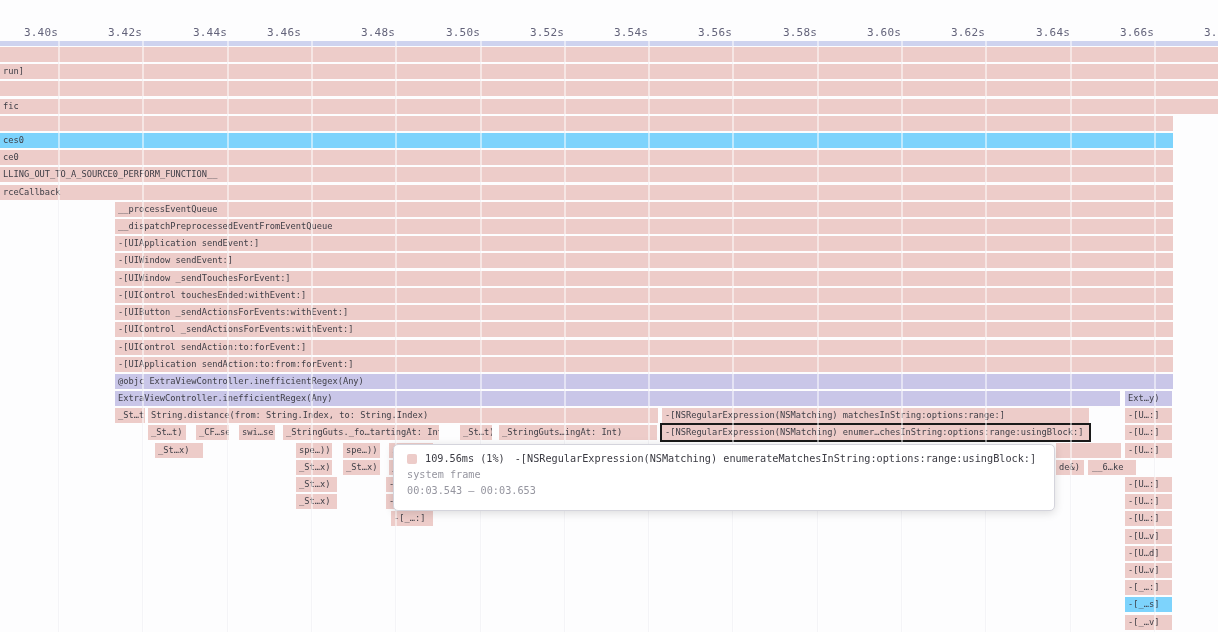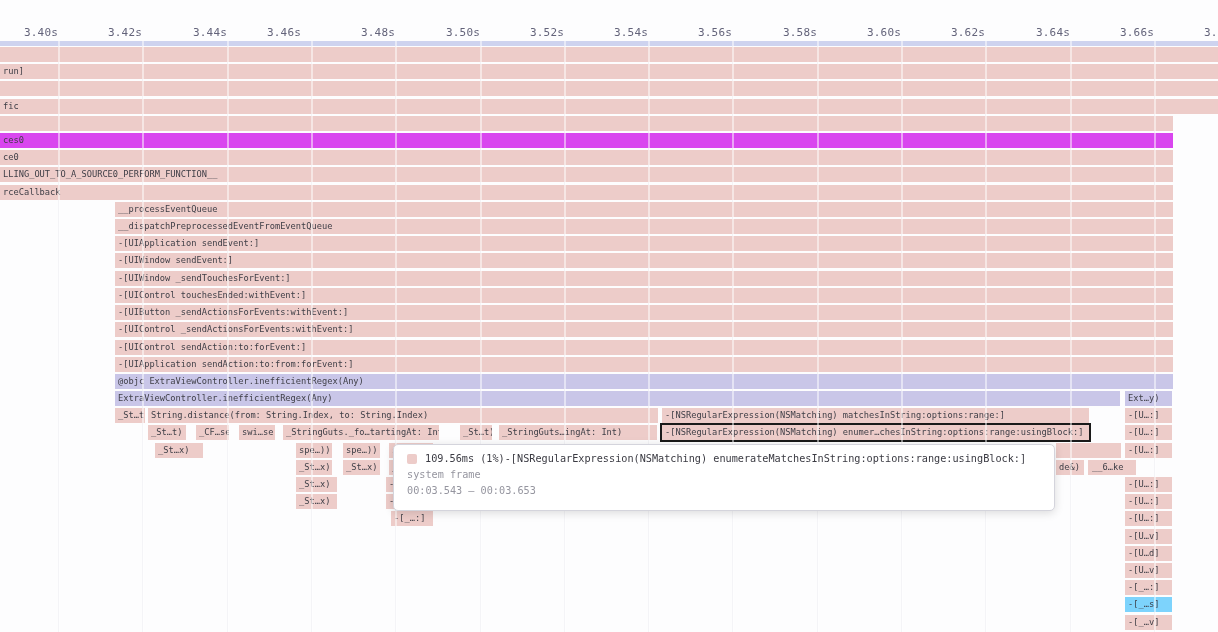--- a/index.html
+++ b/index.html
@@ -21,21 +21,21 @@
   }
   .bar.hl{outline:2px solid #1a1a1a;outline-offset:0px;z-index:2;}
   #tooltip{
     position:absolute;box-sizing:border-box;
     background:#ffffff;border:1px solid #d4d4dc;border-radius:5px;
     box-shadow:0 2px 10px rgba(0,0,0,0.14);
     padding:8px 13px;z-index:10;font-size:10.2px;
   }
   .tt-line1{display:flex;align-items:center;white-space:nowrap;overflow:hidden;}
   .swatch{flex:0 0 auto;width:10px;height:10px;border-radius:2px;margin-right:8px;}
-  .tt-title{margin-left:0;}
+  .tt-title{margin-left:10px;}
   .tt-sub{margin-top:5px;white-space:nowrap;}
 </style>
 </head>
 <body>
 
 <div id="stage">
   <div class="axis">
       <div class="axis-tick" style="left: 41px; color: rgb(99, 99, 122);">3.40s</div>
       <div class="axis-tick" style="left: 125px; color: rgb(99, 99, 122);">3.42s</div>
       <div class="axis-tick" style="left: 210px; color: rgb(99, 99, 122);">3.44s</div>
@@ -75,21 +75,21 @@
     <div class="gl-u" style="left: 901px; background: rgb(232, 232, 238);"></div>
     <div class="gl-u" style="left: 985px; background: rgb(232, 232, 238);"></div>
     <div class="gl-u" style="left: 1070px; background: rgb(232, 232, 238);"></div>
     <div class="gl-u" style="left: 1154px; background: rgb(232, 232, 238);"></div>
     <div class="bar" style="left: 0px; top: 41px; width: 1218px; height: 5px; background: rgb(206, 211, 239); color: rgb(62, 62, 70);"></div>
     <div class="bar" style="left: 0px; top: 47px; width: 1218px; height: 15px; background: rgb(237, 204, 201); color: rgb(62, 62, 70);"></div>
     <div class="bar" style="left: 0px; top: 64px; width: 1218px; height: 15px; background: rgb(237, 204, 201); color: rgb(62, 62, 70);">run]</div>
     <div class="bar" style="left: 0px; top: 81px; width: 1218px; height: 15px; background: rgb(237, 204, 201); color: rgb(62, 62, 70);"></div>
     <div class="bar" style="left: 0px; top: 99px; width: 1218px; height: 15px; background: rgb(237, 204, 201); color: rgb(62, 62, 70);">fic</div>
     <div class="bar" style="left: 0px; top: 116px; width: 1173px; height: 15px; background: rgb(237, 204, 201); color: rgb(62, 62, 70);"></div>
-    <div class="bar" style="left: 0px; top: 133px; width: 1173px; height: 15px; background: #d946ef; color: rgb(62, 62, 70);">ces0</div>
+    <div class="bar" style="left: 0px; top: 133px; width: 1173px; height: 15px; background: #7dd3fc; color: rgb(62, 62, 70);">ces0</div>
     <div class="bar" style="left: 0px; top: 150px; width: 1173px; height: 15px; background: rgb(237, 204, 201); color: rgb(62, 62, 70);">ce0</div>
     <div class="bar" style="left: 0px; top: 167px; width: 1173px; height: 15px; background: rgb(237, 204, 201); color: rgb(62, 62, 70);">LLING_OUT_TO_A_SOURCE0_PERFORM_FUNCTION__</div>
     <div class="bar" style="left: 0px; top: 185px; width: 1173px; height: 15px; background: rgb(237, 204, 201); color: rgb(62, 62, 70);">rceCallback</div>
     <div class="bar" style="left: 115px; top: 202px; width: 1058px; height: 15px; background: rgb(237, 204, 201); color: rgb(62, 62, 70);">__processEventQueue</div>
     <div class="bar" style="left: 115px; top: 219px; width: 1058px; height: 15px; background: rgb(237, 204, 201); color: rgb(62, 62, 70);">__dispatchPreprocessedEventFromEventQueue</div>
     <div class="bar" style="left: 115px; top: 236px; width: 1058px; height: 15px; background: rgb(237, 204, 201); color: rgb(62, 62, 70);">-[UIApplication sendEvent:]</div>
     <div class="bar" style="left: 115px; top: 253px; width: 1058px; height: 15px; background: rgb(237, 204, 201); color: rgb(62, 62, 70);">-[UIWindow sendEvent:]</div>
     <div class="bar" style="left: 115px; top: 271px; width: 1058px; height: 15px; background: rgb(237, 204, 201); color: rgb(62, 62, 70);">-[UIWindow _sendTouchesForEvent:]</div>
     <div class="bar" style="left: 115px; top: 288px; width: 1058px; height: 15px; background: rgb(237, 204, 201); color: rgb(62, 62, 70);">-[UIControl touchesEnded:withEvent:]</div>
     <div class="bar" style="left: 115px; top: 305px; width: 1058px; height: 15px; background: rgb(237, 204, 201); color: rgb(62, 62, 70);">-[UIButton _sendActionsForEvents:withEvent:]</div>

